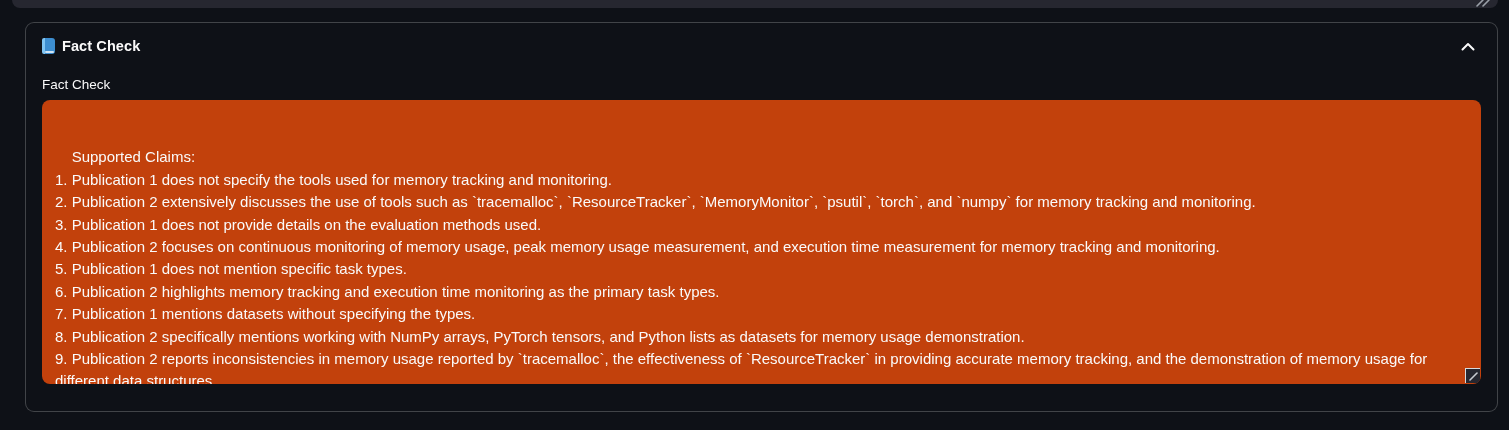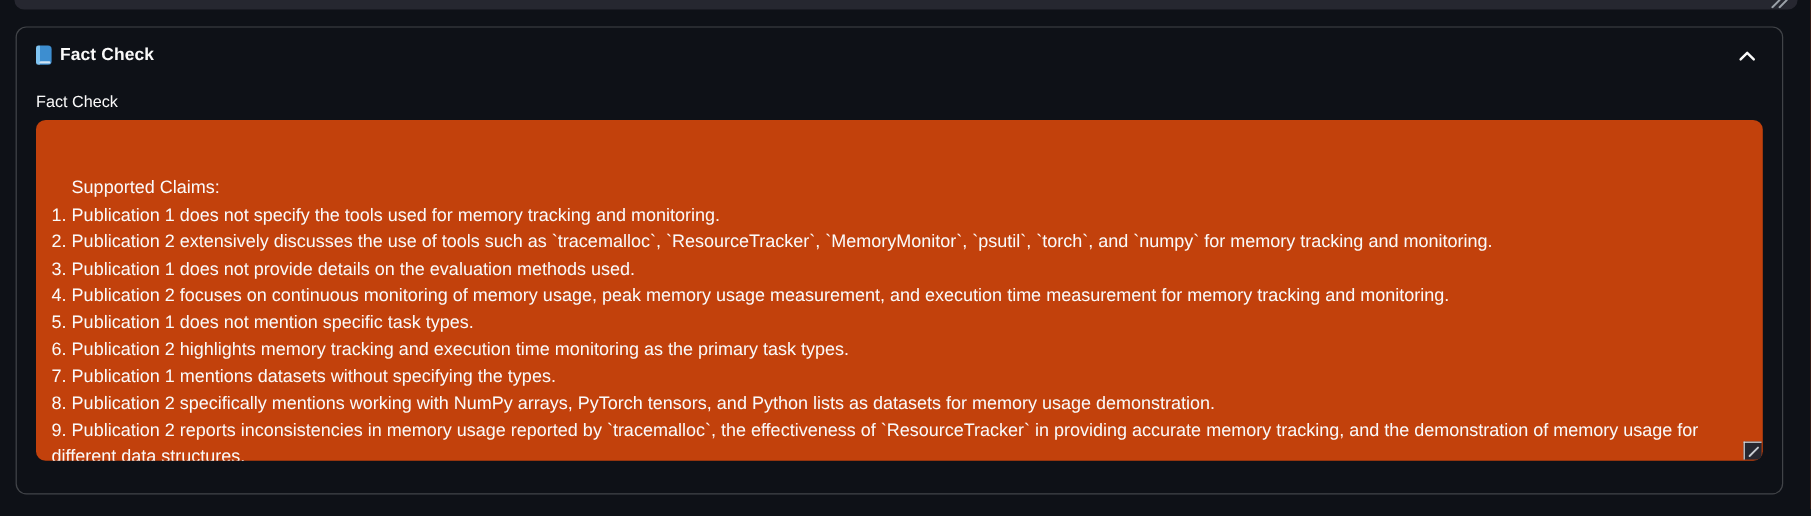--- a/index.html
+++ b/index.html
@@ -30,21 +30,21 @@
     position: absolute;
     right: 7px;
     bottom: 1px;
     width: 16px;
     height: 8px;
   }
 
   
   .expander {
     position: absolute;
-    left: 13px;
+    left: 25px;
     top: 22px;
     width: 1473px;
     height: 390px;
     box-sizing: border-box;
     border: 1px solid rgba(250, 250, 250, 0.22);
     border-radius: 9px;
     background: #0e1117;
   }
   .expander-header {
     display: flex;

